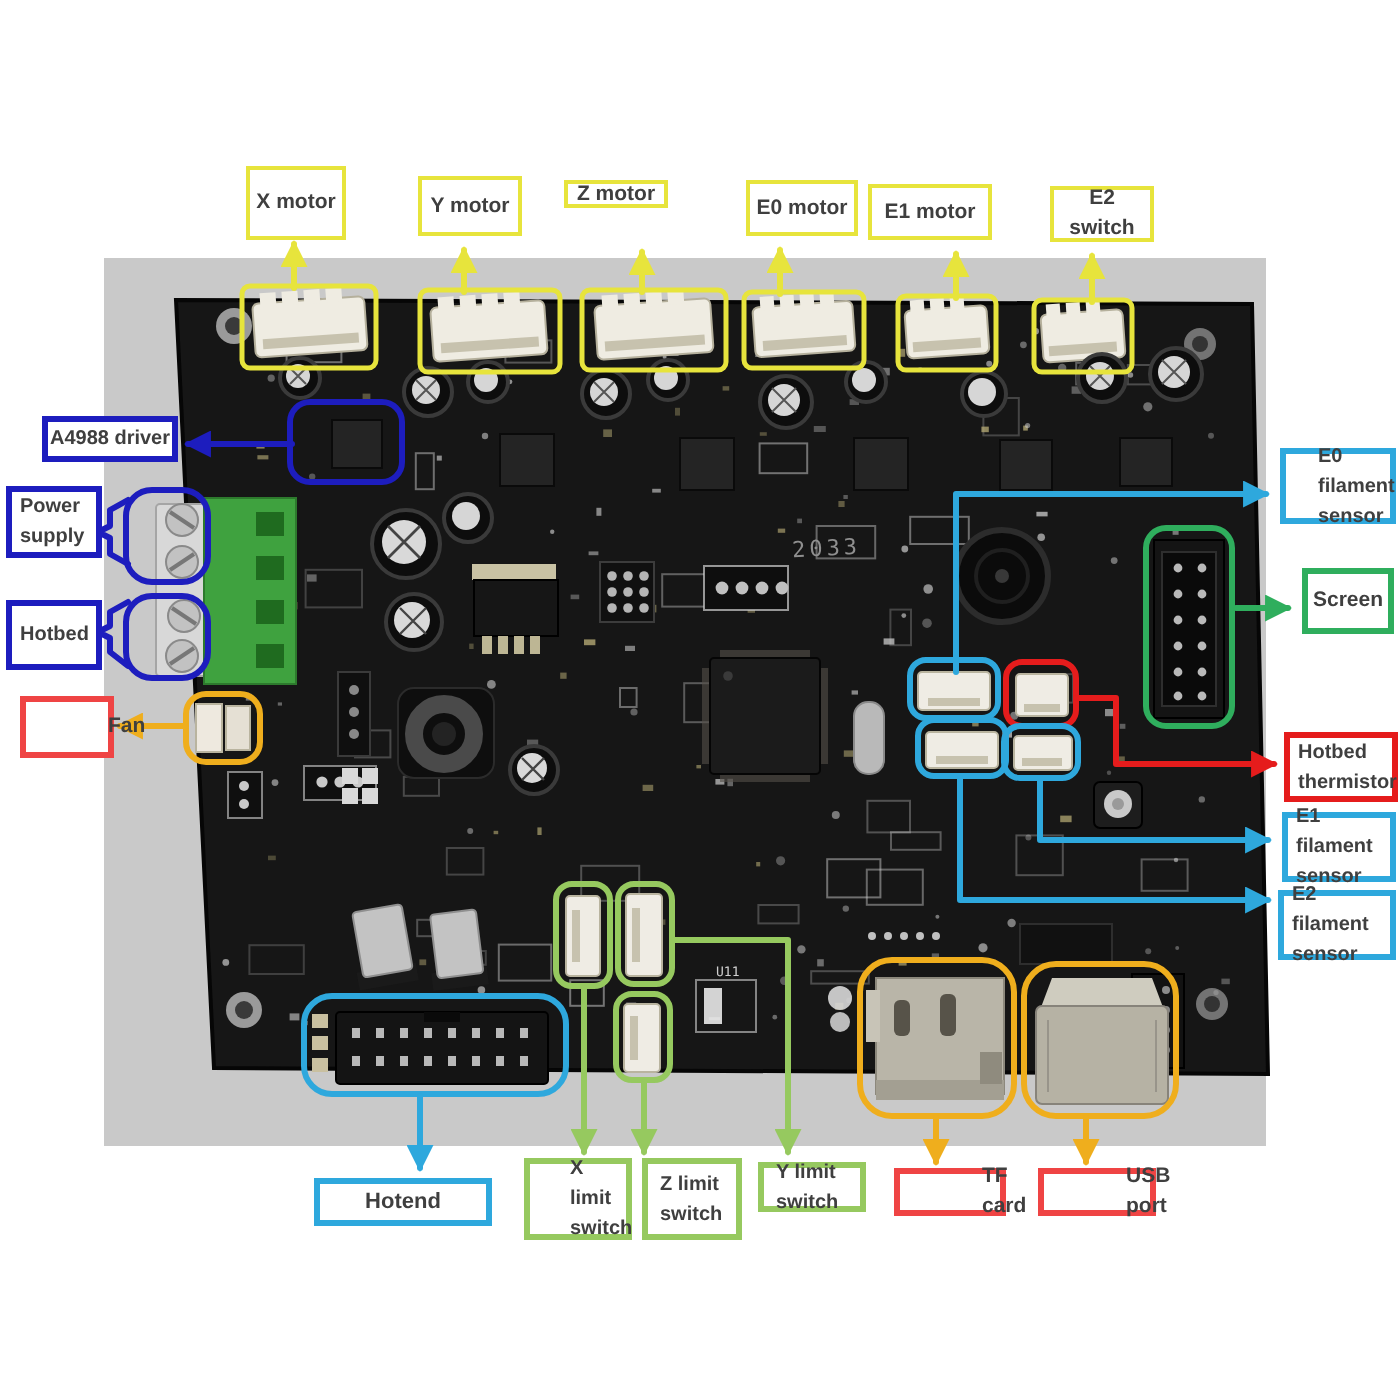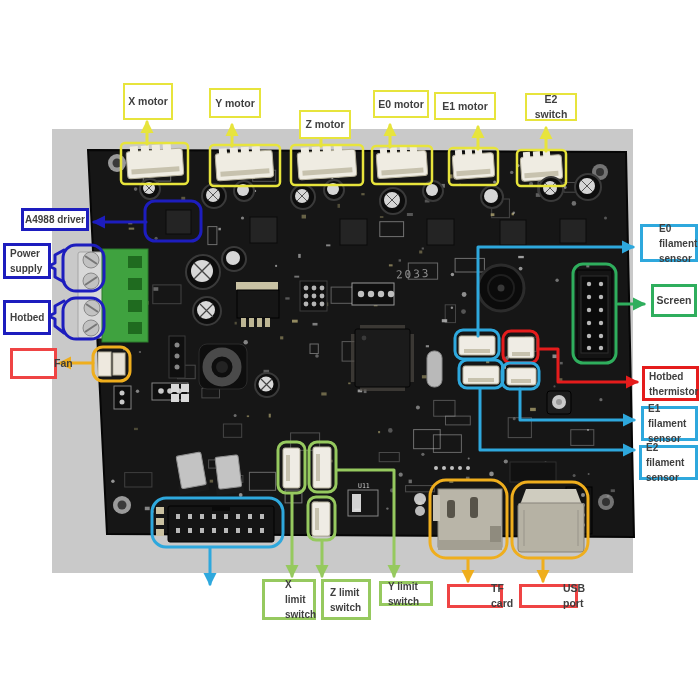--- a/index.html
+++ b/index.html
@@ -648,21 +648,21 @@
     <line x1="543" y1="559" x2="543" y2="581" stroke="#efae1d" marker-end="url(#m-amber)"></line>
   </g>
 </svg>
 
 <div class="lbl yellow" style="left:123px;top:83px;width:50px;height:37px;">
       <span>X motor</span>
     </div>
 <div class="lbl yellow" style="left:209px;top:88px;width:52px;height:30px;">
       <span>Y motor</span>
     </div>
-<div class="lbl yellow" style="left:299px;top:90px;width:52px;height:29px;margin-top:20px;">
+<div class="lbl yellow" style="left:282px;top:90px;width:52px;height:14px;">
       <span>Z motor</span>
     </div>
 <div class="lbl yellow" style="left:373px;top:90px;width:56px;height:28px;">
       <span>E0 motor</span>
     </div>
 <div class="lbl yellow" style="left:434px;top:92px;width:62px;height:28px;">
       <span>E1 motor</span>
     </div>
 <div class="lbl yellow" style="left:525px;top:93px;width:52px;height:28px;">
       <span>E2 switch</span>
@@ -695,20 +695,23 @@
 </div>
 <div class="lbl cyan two" style="left:641px;top:406px;width:57px;height:35px;">
   <span>E1 filament</span>
   <span>sensor</span>
 </div>
 <div class="lbl cyan two" style="left:639px;top:445px;width:59px;height:35px;">
   <span>E2 filament</span>
   <span>sensor</span>
 </div>
 
+<div class="lbl cyan" style="left:157px;top:589px;width:89px;height:24px;font-size:11px;">
+      <span>Hotend</span>
+    </div>
 <div class="lbl lgreen two" style="left:262px;top:579px;width:54px;height:41px;padding-left:20px;">
   <span>X limit</span>
   <span>switch</span>
 </div>
 <div class="lbl lgreen two" style="left:321px;top:579px;width:50px;height:41px;padding-left:6px;">
   <span>Z limit</span>
   <span>switch</span>
 </div>
 <div class="lbl lgreen two" style="left:379px;top:581px;width:54px;height:25px;padding-left:6px;">
   <span>Y limit</span>

